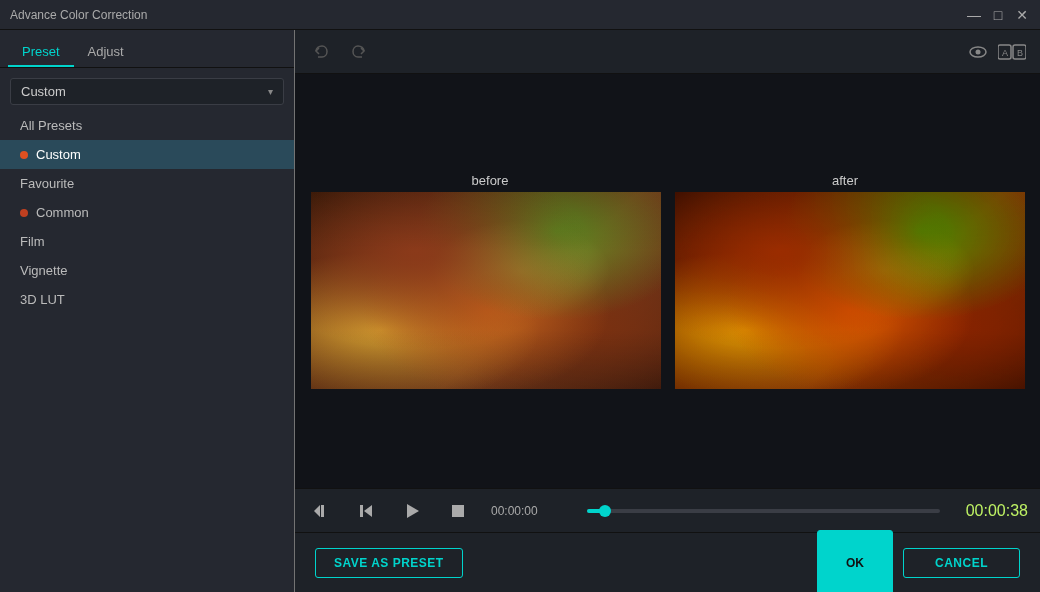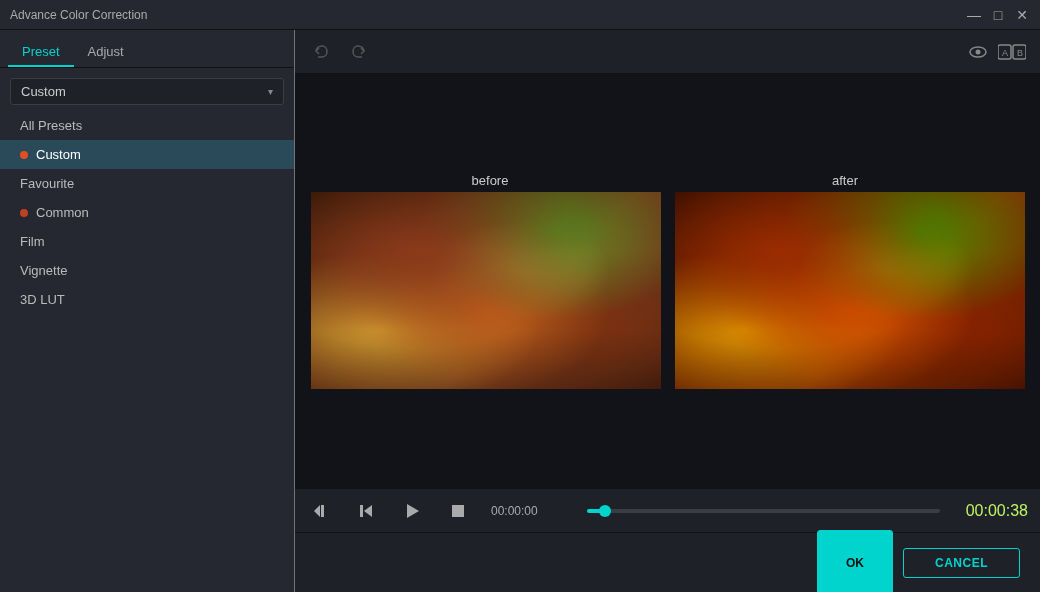--- a/index.html
+++ b/index.html
@@ -453,18 +453,19 @@
       </div>
       <span class="time-display">00:00:00</span>
       <div class="progress-wrapper">
         <div class="progress-fill" style="width: 5%;"></div>
         <div class="progress-thumb" style="left: 5%;"></div>
       </div>
       <span class="time-right">00:00:38</span>
     </div>
 
     <div class="bottom-bar">
+      <button class="btn-save">SAVE AS PRESET</button>
       <button class="btn-ok">OK</button>
       <button class="btn-cancel">CANCEL</button>
     </div>
 
   </div>
 </div>
 
 </body></html>

